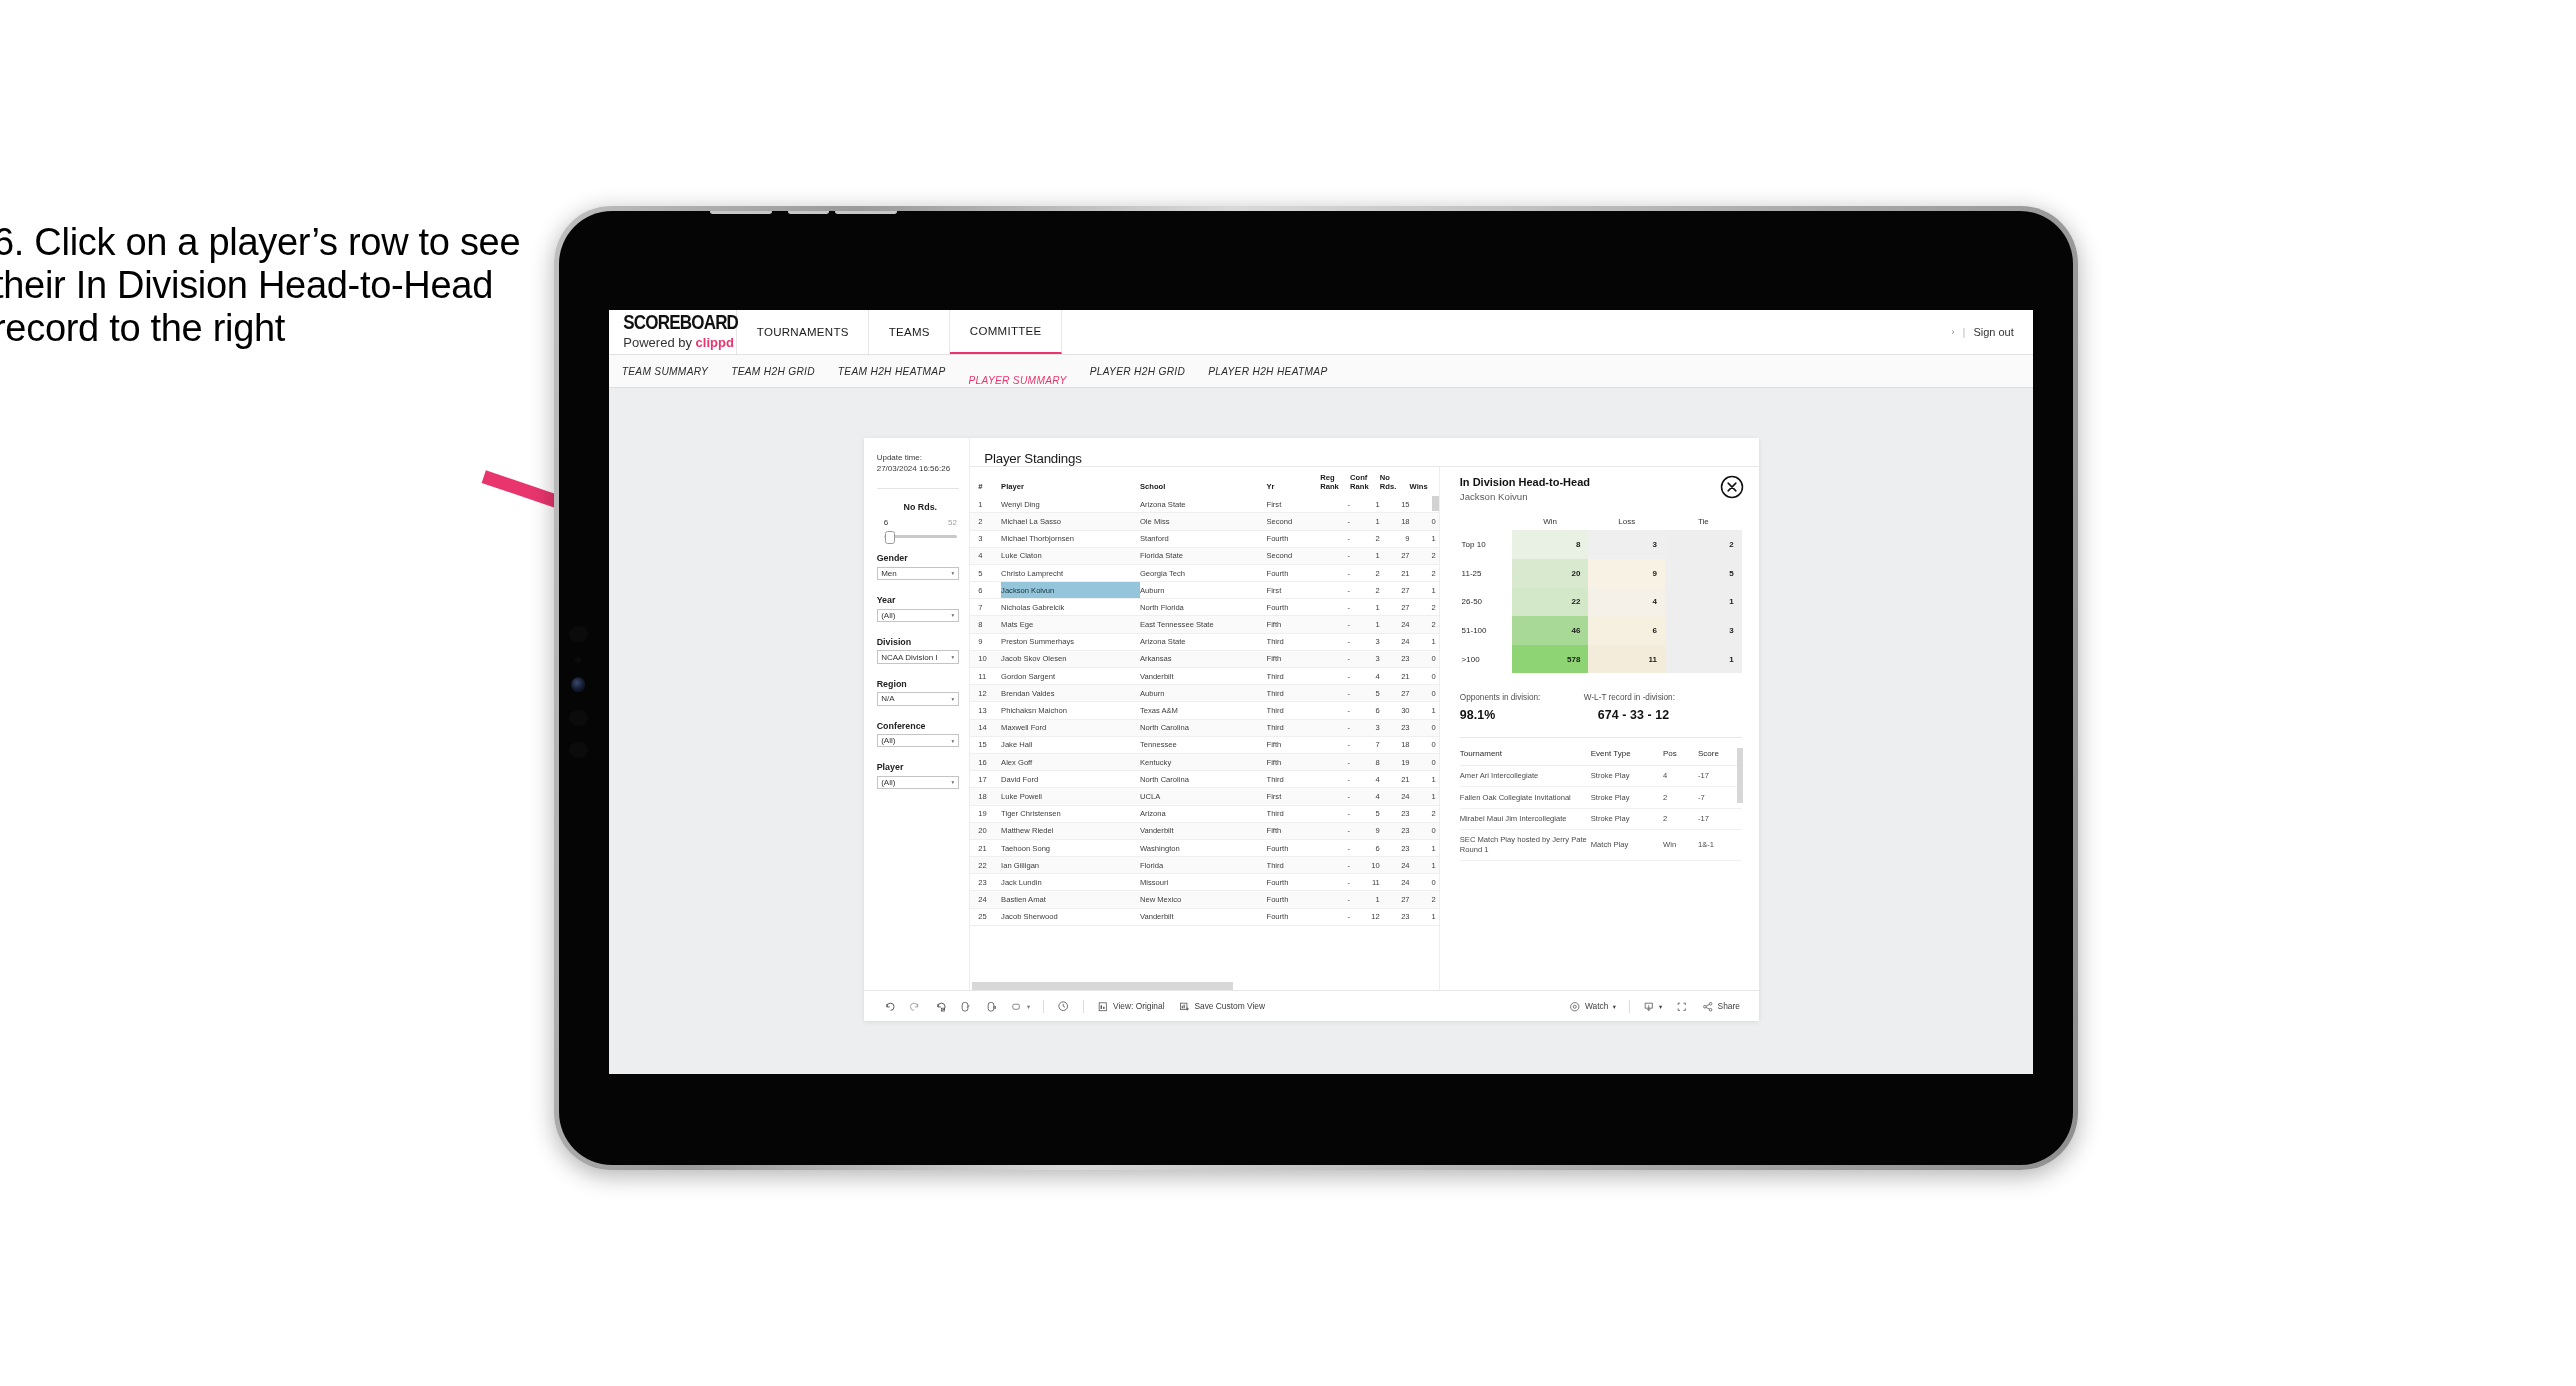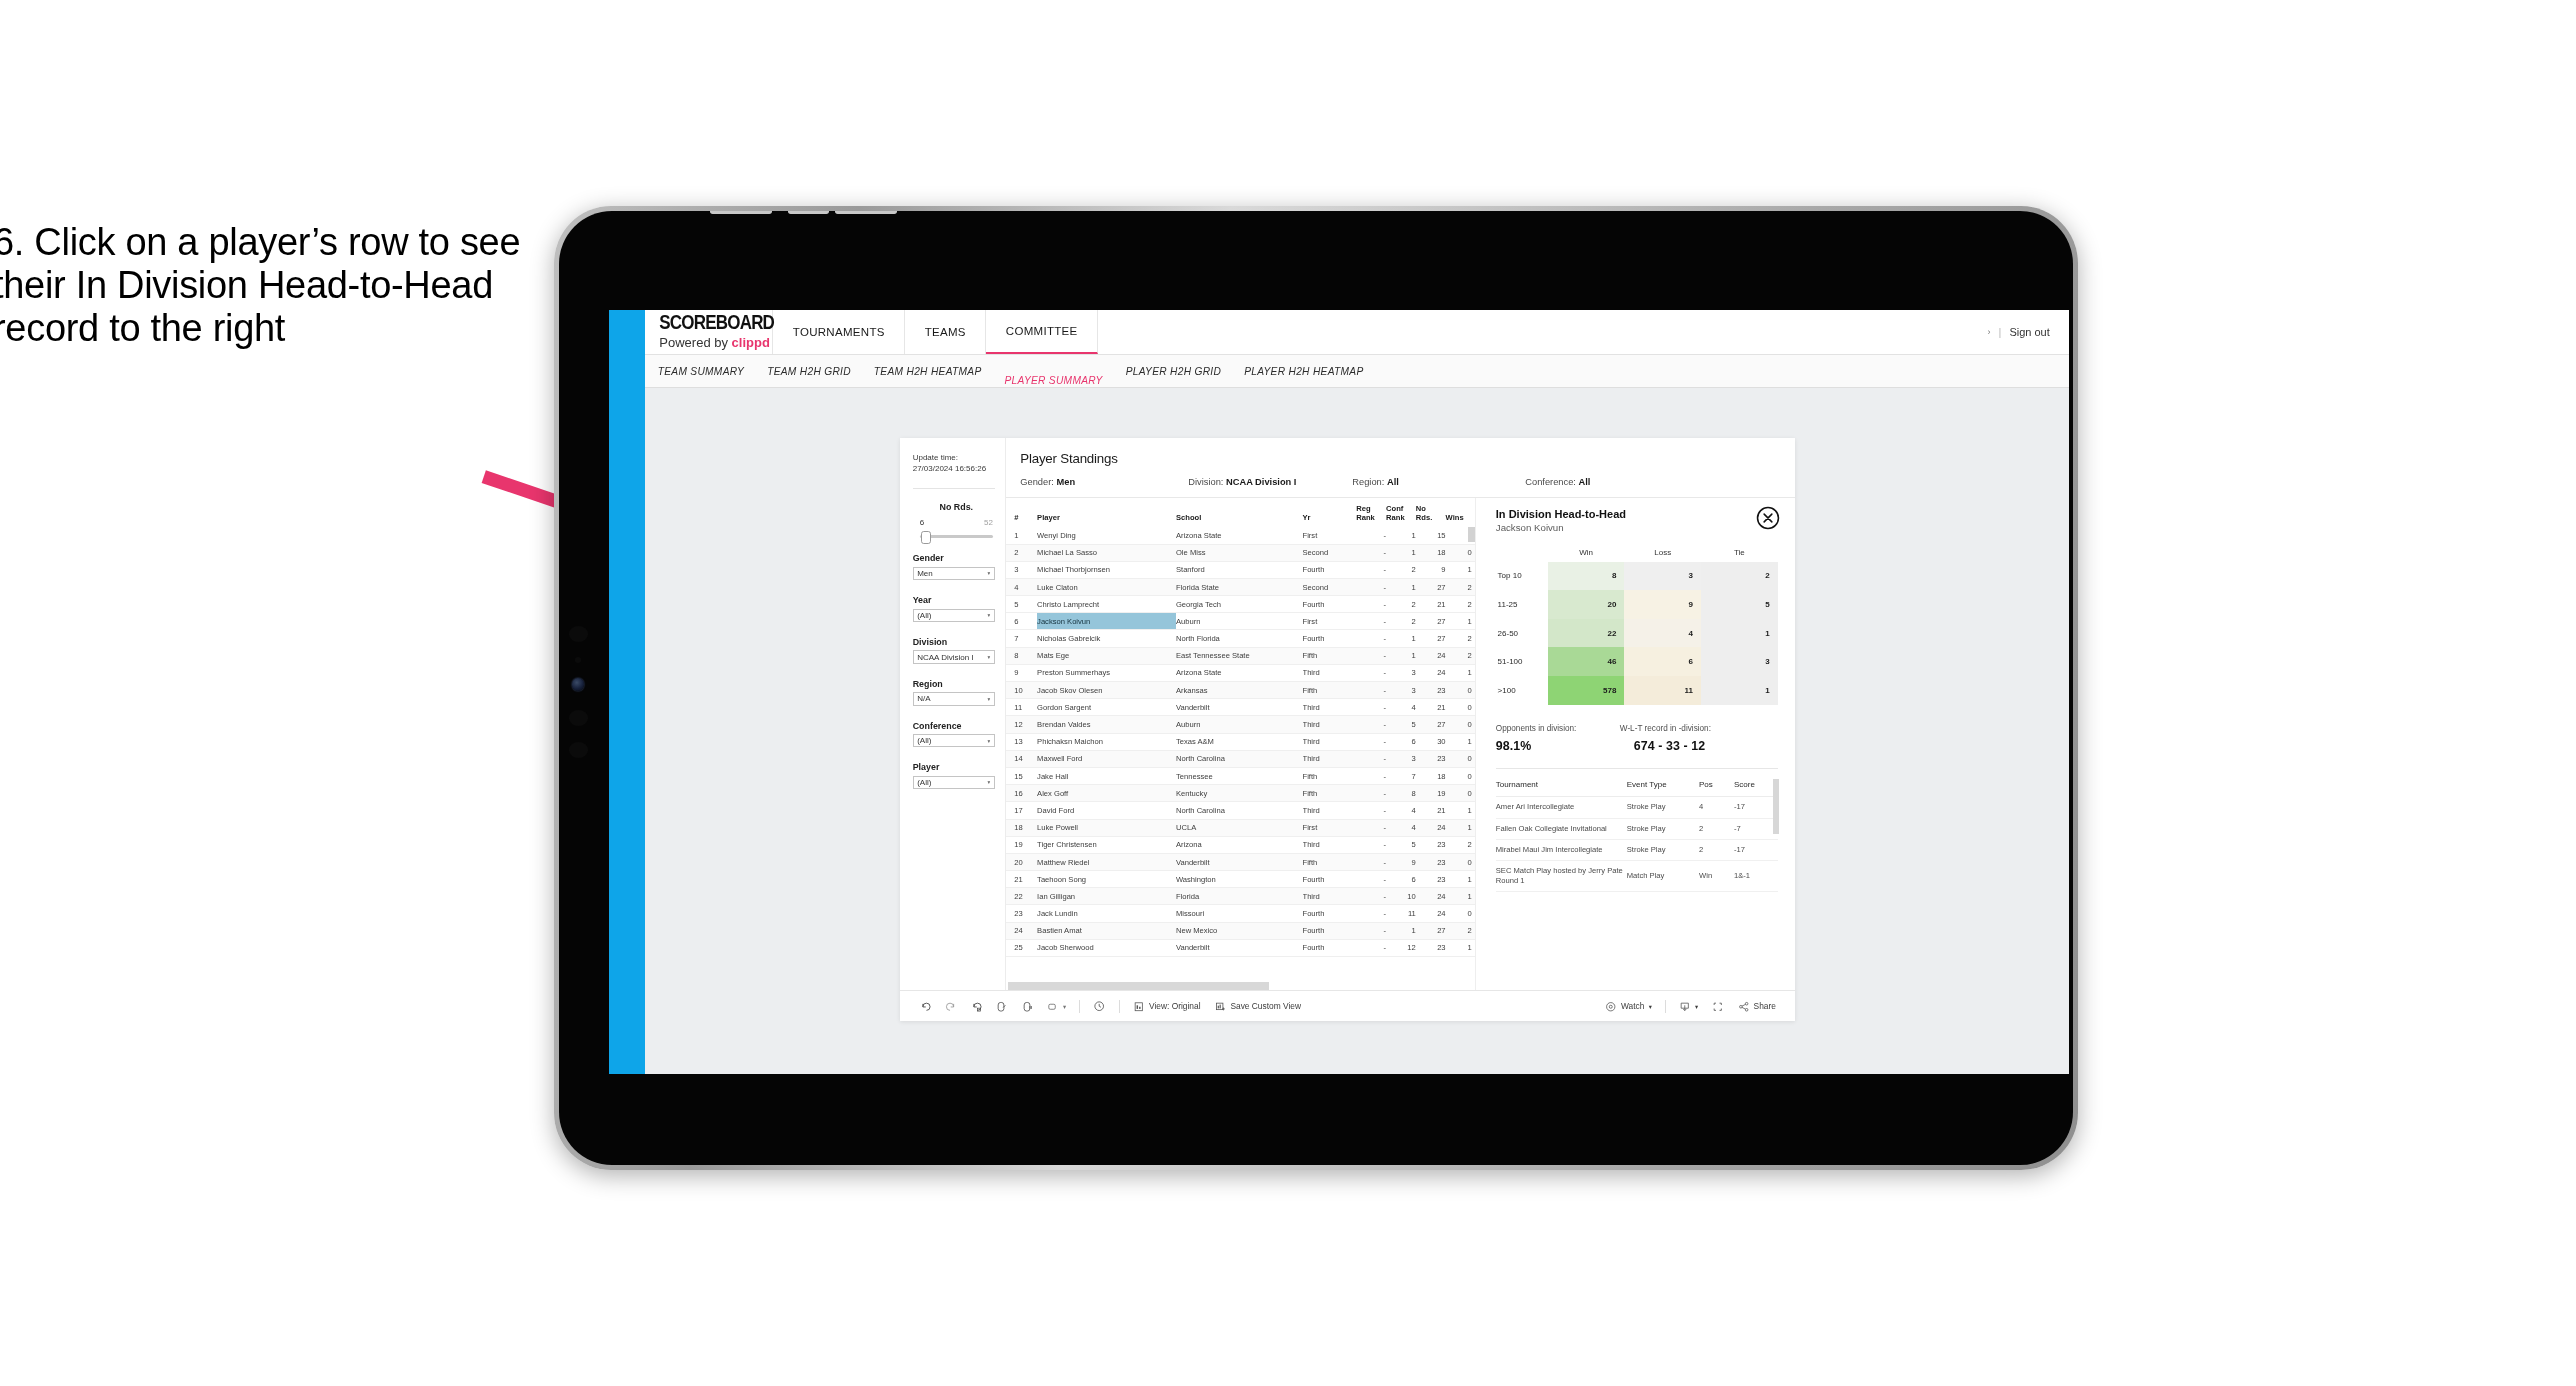--- a/index.html
+++ b/index.html
@@ -32,21 +32,21 @@
   .topbtn{position:absolute;top:-4.4px;height:7px;background:#c8c8c8;border-radius:2.7px;}
   
   .bez-dot{position:absolute;left:9.7px;background:#0b0b0b;border-radius:50%;}
   .bez-cam{position:absolute;left:12.4px;width:12.4px;height:12.4px;border-radius:50%;
            background:radial-gradient(circle at 40% 35%,#3a4a66 0%,#16203a 55%,#05070d 100%);
            box-shadow:0 0 1.8px rgba(90,120,190,.7);}
 
   
   #screen{
     position:absolute;left:50px;top:99px;width:1424px;height:764px;
-    background:#0ea5e9;overflow:hidden;padding-left:36px;
+    background:#0ea5e9;overflow:hidden;
   }
 
   
   #appbar{height:44px;background:#fff;border-bottom:0.9px solid #e2e2e2;
           display:flex;align-items:stretch;position:relative;}
   #logo{width:128px;display:flex;flex-direction:column;justify-content:center;
         padding-left:14px;box-sizing:border-box;border-right:0.9px solid #e6e6e6;}
   #logo .lg1{font-family:"Liberation Sans",sans-serif;font-weight:700;font-size:17px;
              letter-spacing:-0.8px;color:#111;line-height:1;
              transform:scaleY(1.18);transform-origin:left center;}
@@ -276,26 +276,20 @@
                 <div class="fsel">
                     <span>(All)</span>
                     <span class="caret">▾</span>
                   </div>
               </div>
             </div>
 
             <div id="standings">
               <div id="stdhead">
                 <div id="sttitle">Player Standings</div>
-                <div id="stfilters">
-                  <div class="c1"><span style="font-weight:400;color:#4a4a4a">Gender: </span><span>Men</span></div>
-                  <div class="c2"><span style="font-weight:400;color:#4a4a4a">Division: </span><span>NCAA Division I</span></div>
-                  <div class="c3"><span style="font-weight:400;color:#4a4a4a">Region: </span><span>All</span></div>
-                  <div><span style="font-weight:400;color:#4a4a4a">Conference: </span><span>All</span></div>
-                </div>
               </div>
 
               <div id="stsplit">
 
                 <div id="tblwrap">
                   <table class="pt">
                     <thead>
                         <tr>
                       <th class="c-no">#</th>
                       <th class="c-pl">Player</th>

